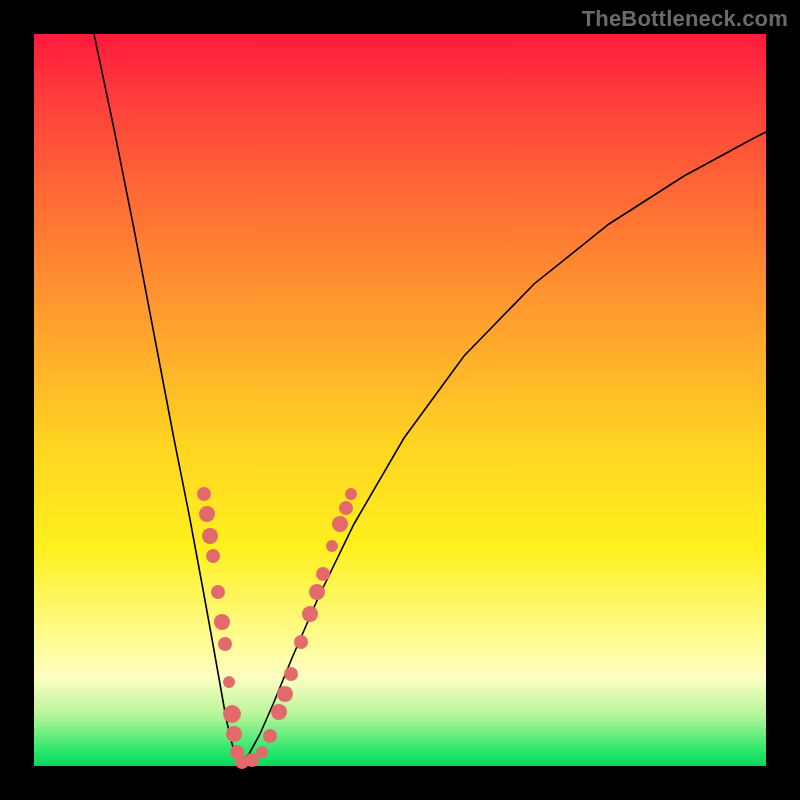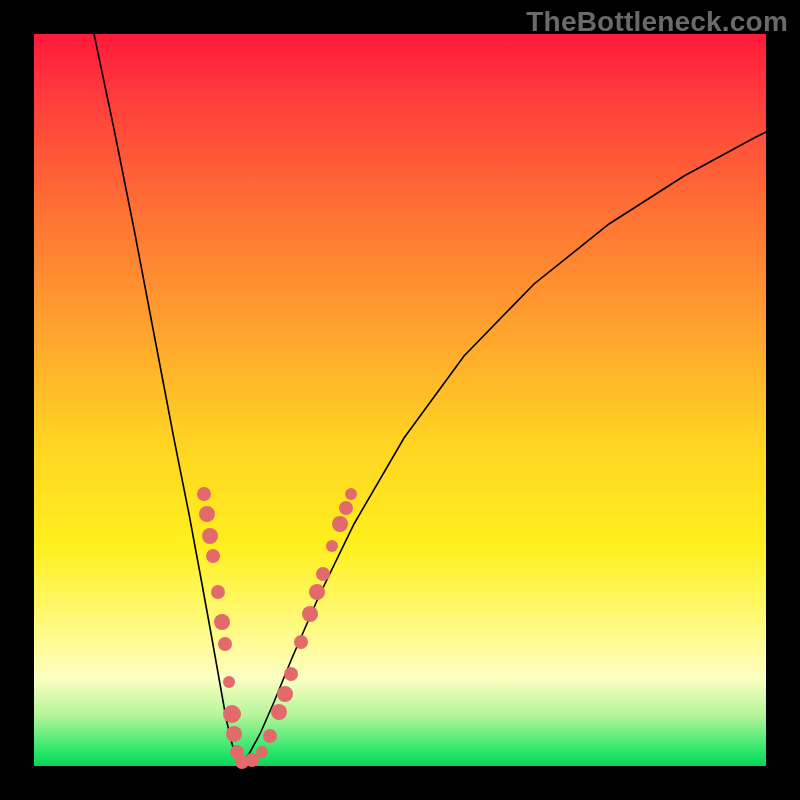--- a/index.html
+++ b/index.html
@@ -29,21 +29,21 @@
       #fdfec2 88%,
       #b6f59a 93%,
       #2ae66a 98%,
       #08d65a 100%
     );
   }
   .watermark {
     position: absolute;
     top: 6px;
     right: 12px;
-    font-size: 28px;
+    font-size: 22px;
     font-weight: 600;
     color: #6a6a6a;
     letter-spacing: 0.2px;
     font-family: Arial, sans-serif;
   }
   svg.overlay {
     position: absolute;
     left: 34px;
     top: 34px;
     width: 732px;

